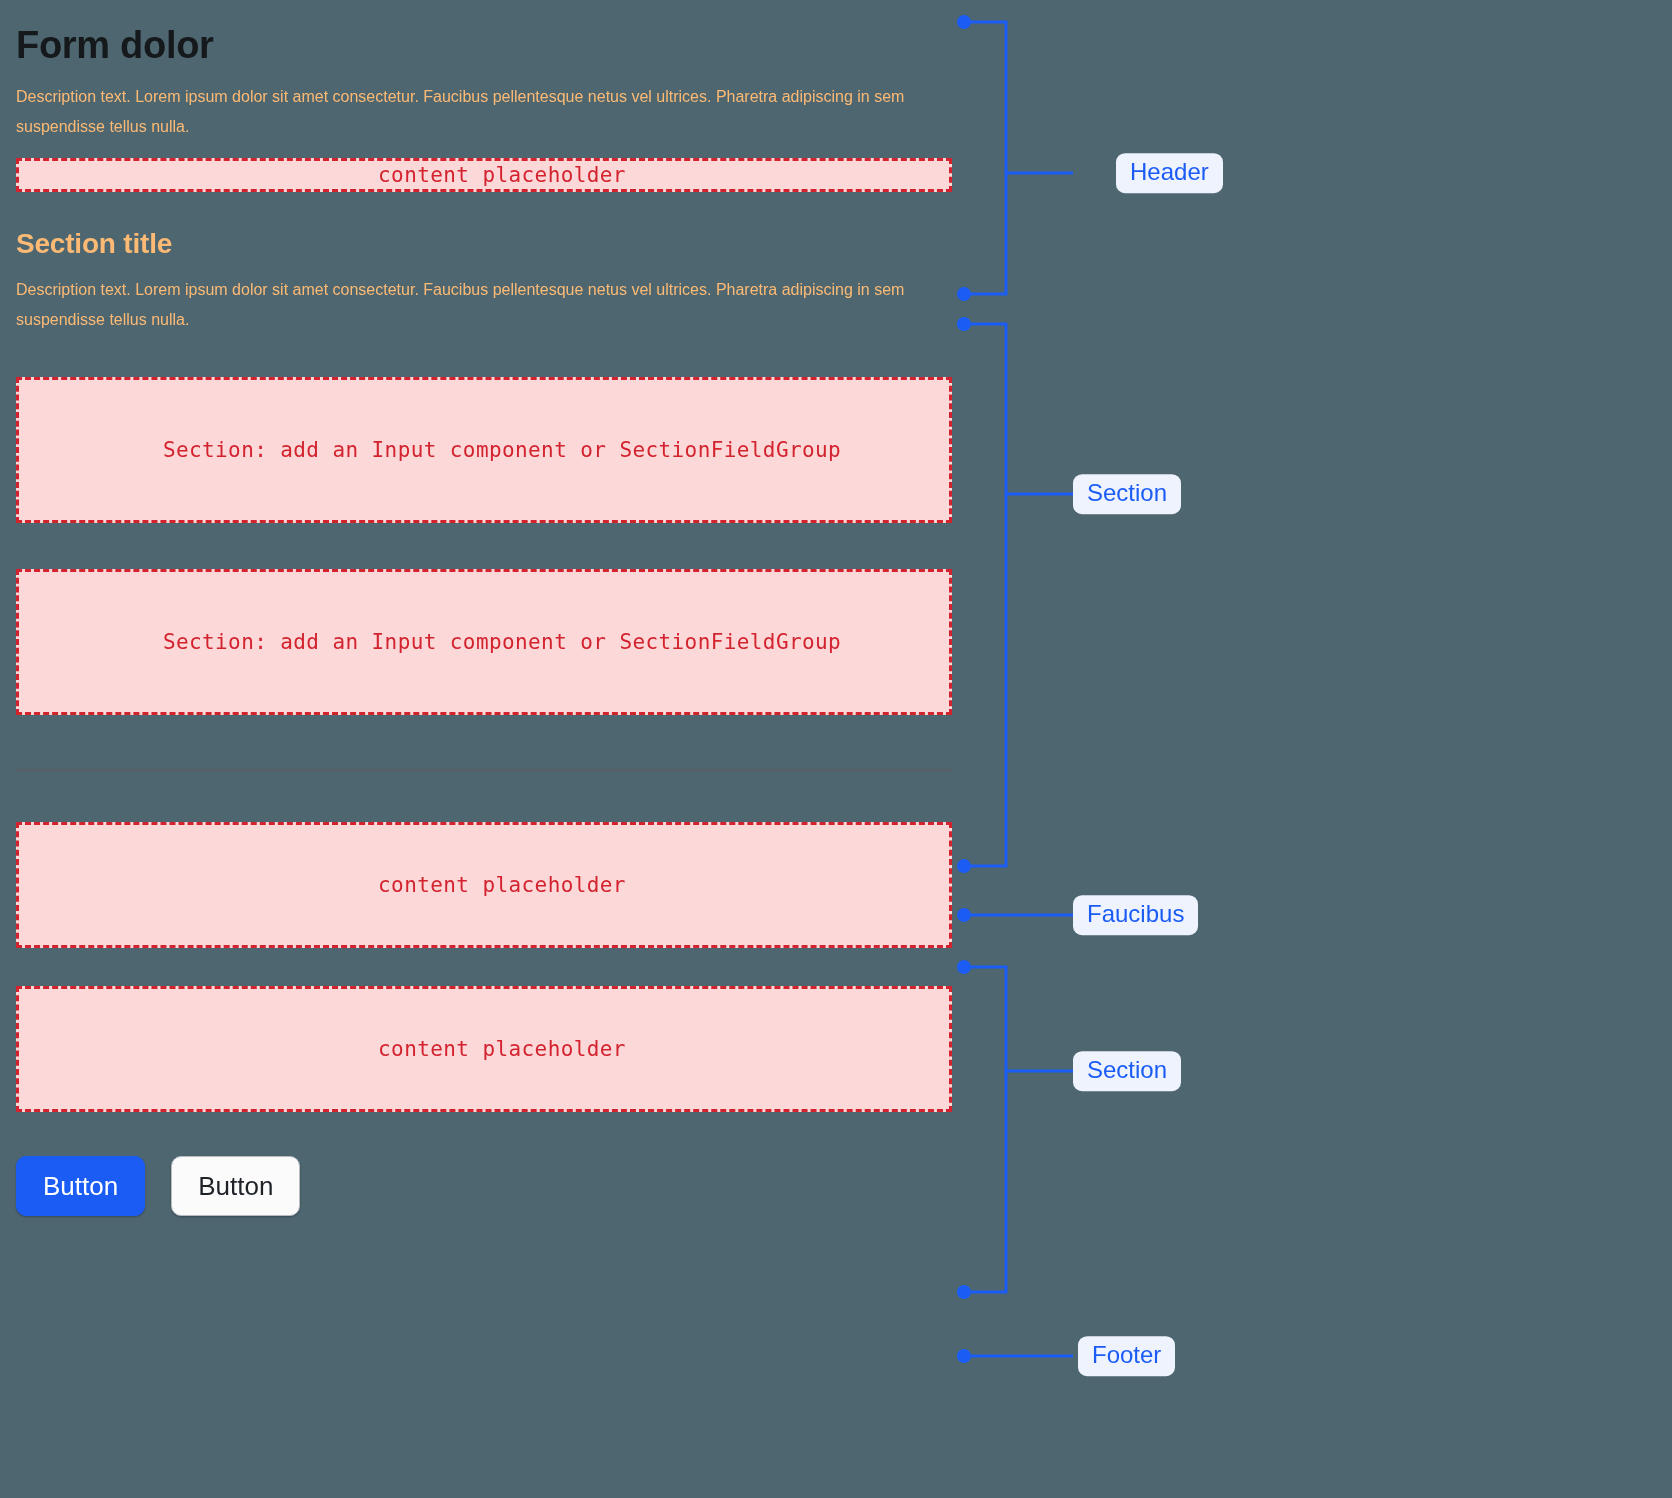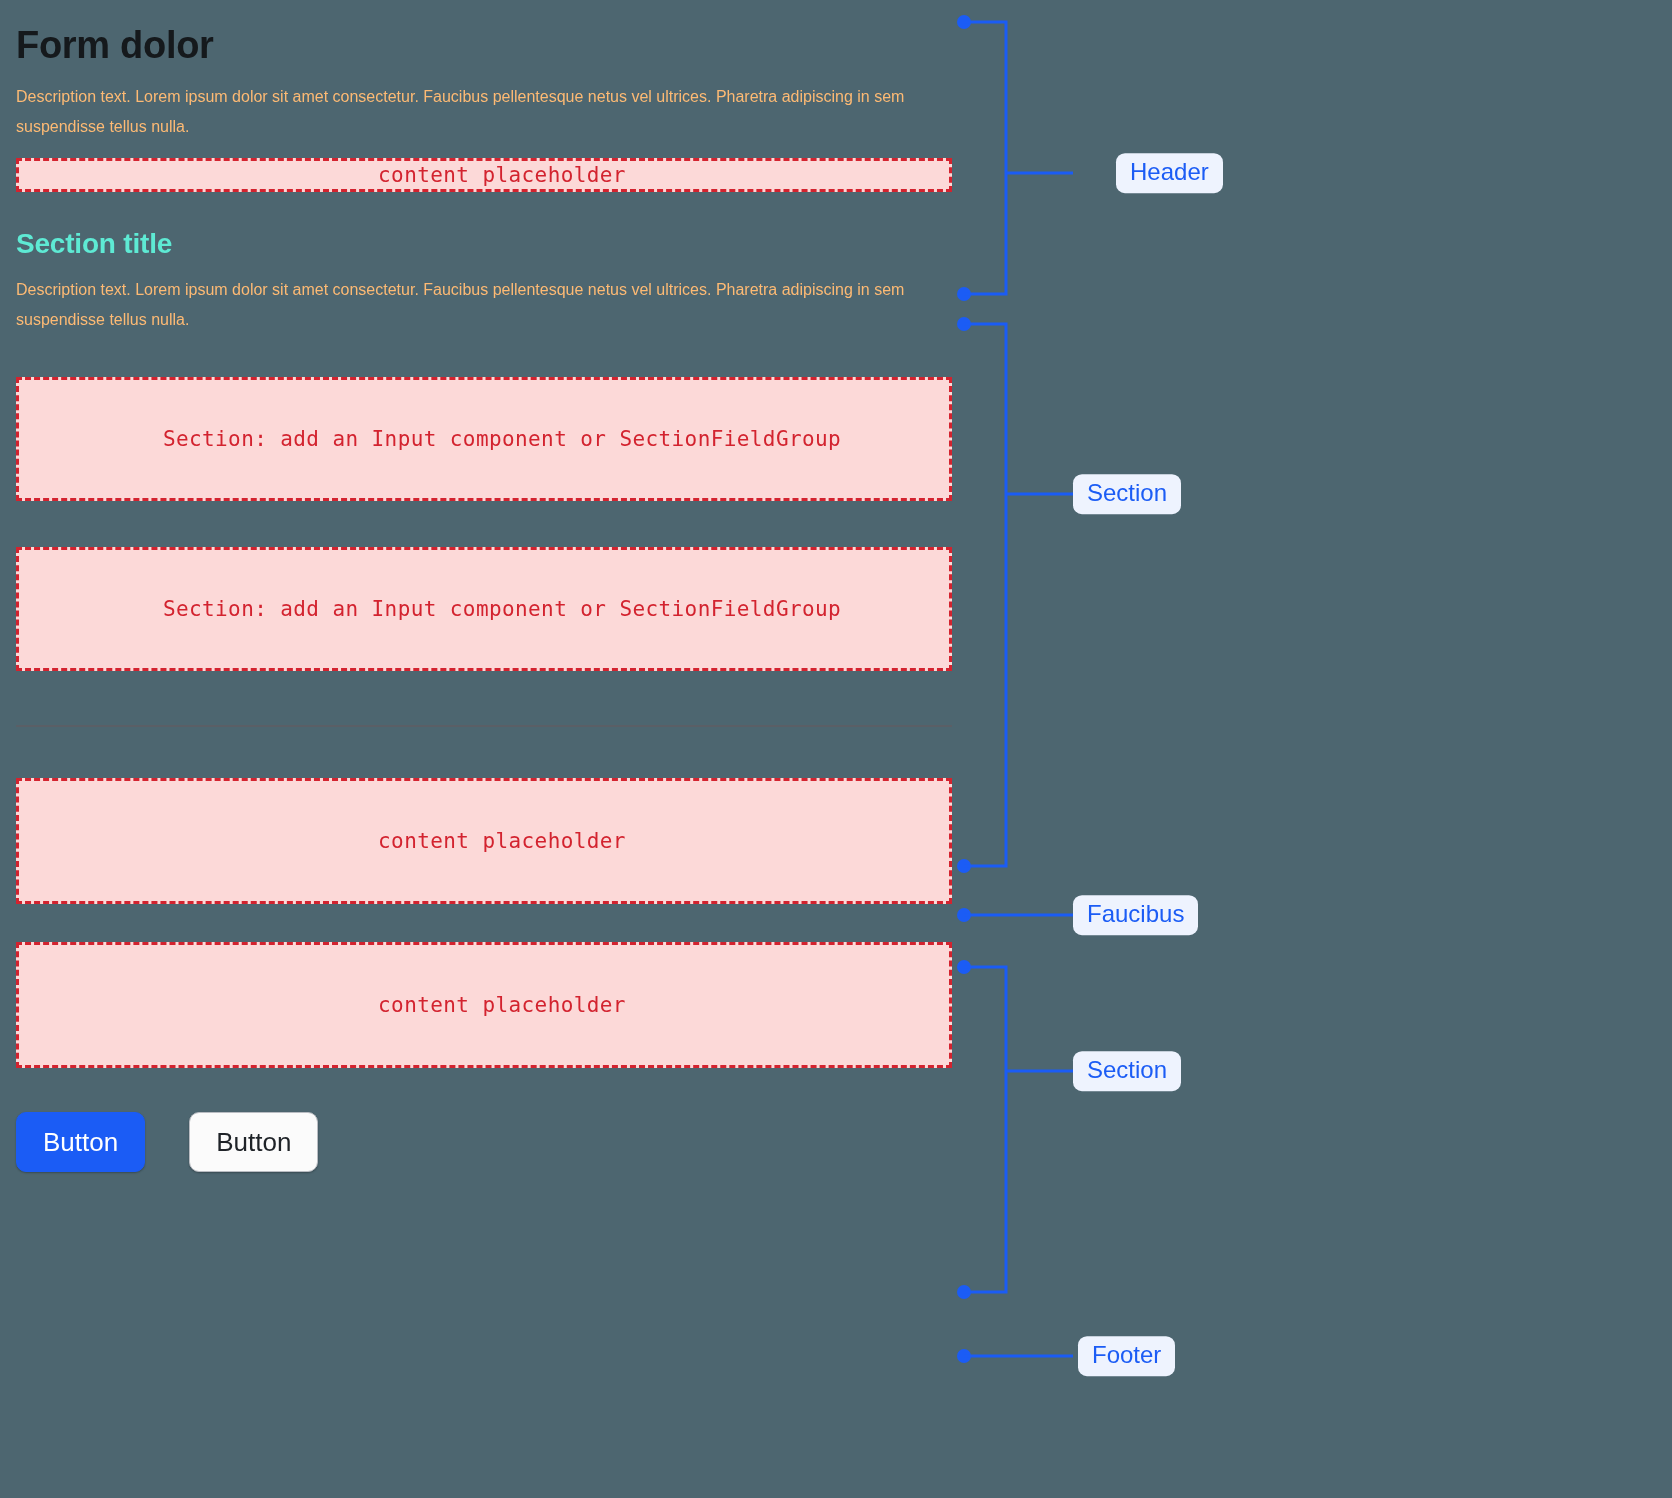--- a/index.html
+++ b/index.html
@@ -35,21 +35,21 @@
     font-weight: 700;
     color: #15191c;
     letter-spacing: -0.3px;
     margin: 24px 0 0 0;
     line-height: 1.15;
   }
 
   .section-title {
     font-size: 28px;
     font-weight: 700;
-    color: #5eead4;
+    color: #fdba74;
     letter-spacing: -0.2px;
     margin: 0;
     line-height: 1.15;
   }
 
   .desc {
     font-size: 16px;
     line-height: 1.9;
     color: #fdba74;
     margin: 14px 0 0 0;
@@ -66,36 +66,36 @@
     font-family: "DejaVu Sans Mono", "Liberation Mono", monospace;
     font-size: 21px;
     display: flex;
     align-items: center;
     justify-content: center;
     text-align: center;
     letter-spacing: 0.4px;
     padding-left: 36px;
   }
   .ph-header    { height: 34px; margin-top: 16px; }
-  .ph-section   { height: 124px; }
+  .ph-section   { height: 146px; }
   .ph-content   { height: 126px; }
   .gap-36 { height: 36px; }
 
   .rule {
     border: 0;
     border-top: 2px solid #5a5f66;
     margin: 0;
     height: 0;
   }
 
   
   .btn-row {
     display: flex;
     align-items: center;
-    gap: 44px;
+    gap: 26px;
   }
   .btn {
     box-sizing: border-box;
     font-family: "Liberation Sans", sans-serif;
     font-size: 26px;
     border-radius: 10px;
     padding: 0 26px;
     height: 60px;
     display: inline-flex;
     align-items: center;

